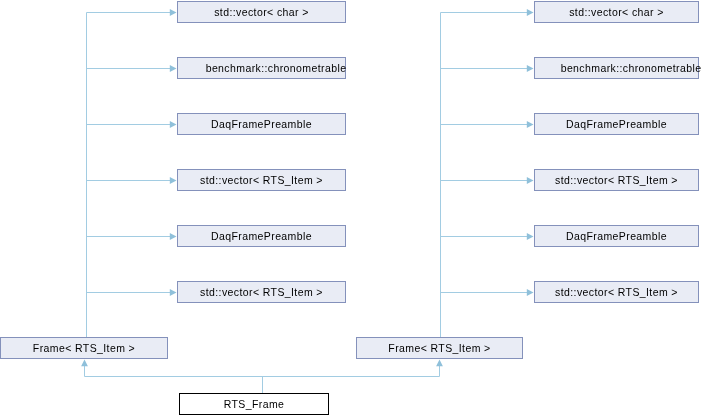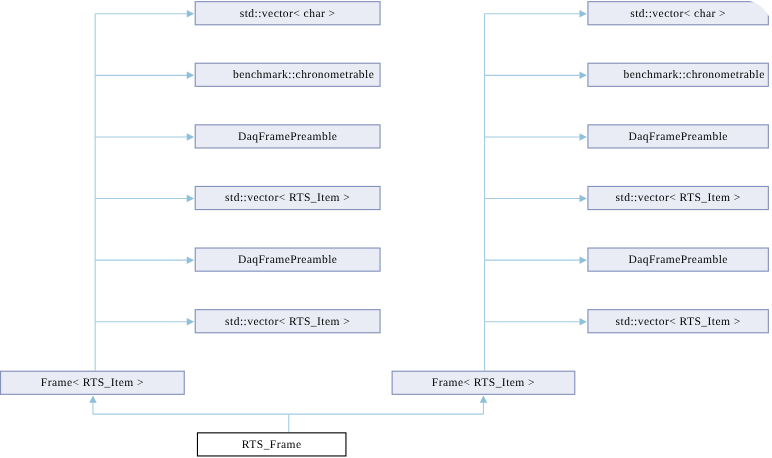--- a/index.html
+++ b/index.html
@@ -5,23 +5,22 @@
   html, body {
     margin: 0;
     padding: 0;
     background: var(--background, #ffffff);
   }
   .diagram {
     position: relative;
     width: 702px;
     height: 416px;
     background: var(--background, #ffffff);
-    font-family: Liberation Serif, serif;
+    font-family: Liberation Sans, sans-serif;
     overflow: hidden;
-    border-radius: 27px;
   }
   .edges-layer {
     position: absolute;
     left: 0;
     top: 0;
     width: 702px;
     height: 416px;
     pointer-events: none;
   }
   .edge {
@@ -57,21 +56,21 @@
   
   .rn { left: 534px; width: 165px; height: 22px; }
   .row0 { top: 1px; }
   .row1 { top: 57px; padding-left: 29px; }
   .row2 { top: 113px; }
   .row3 { top: 169px; }
   .row4 { top: 225px; }
   .row5 { top: 281px; }
   .parent-left  { left: 0px;   top: 337px; width: 168px; height: 22px; }
   .parent-right { left: 356px; top: 337px; width: 167px; height: 22px; }
-  .main-node    { left: 179px; top: 393px; width: 136px; height: 22px; }
+  .main-node    { left: 179px; top: 393px; width: 150px; height: 22px; }
 </style>
 </head>
 <body>
 
 <div class="diagram">
 
   <svg class="edges-layer" width="702" height="416" viewBox="0 0 702 416">
 
     <path class="edge" d="M86.5 337 V12.5"></path>
     <path class="edge" d="M86.5 12.5 H170"></path>

